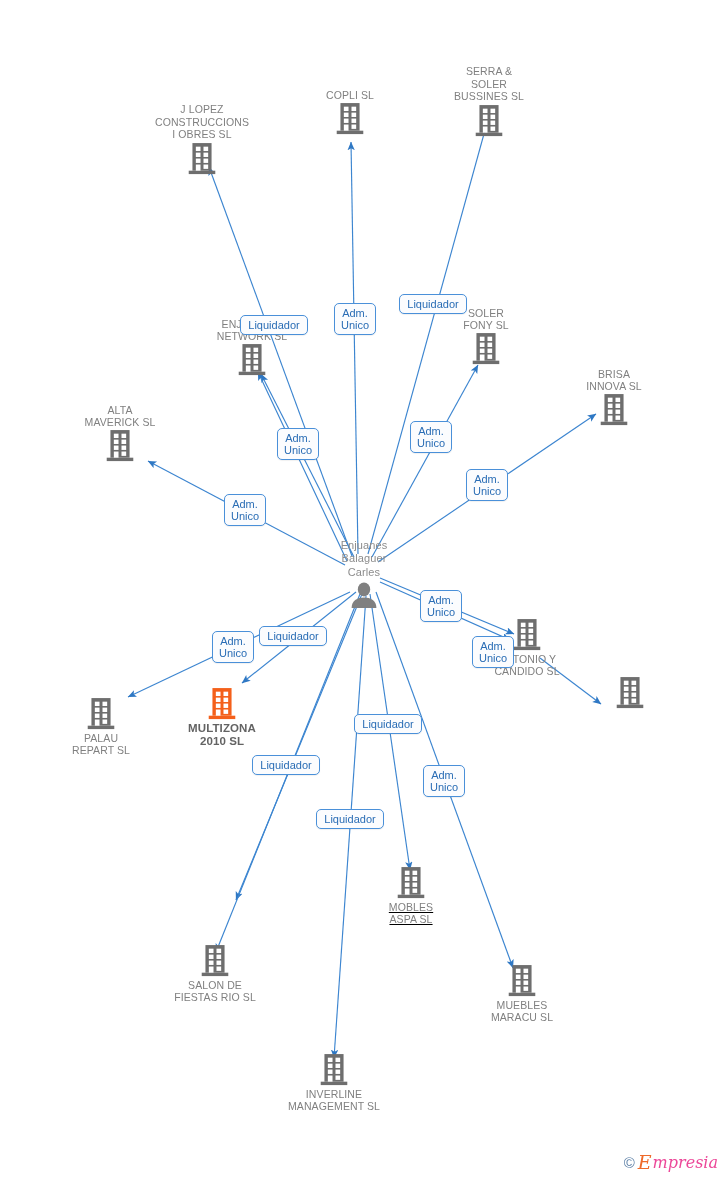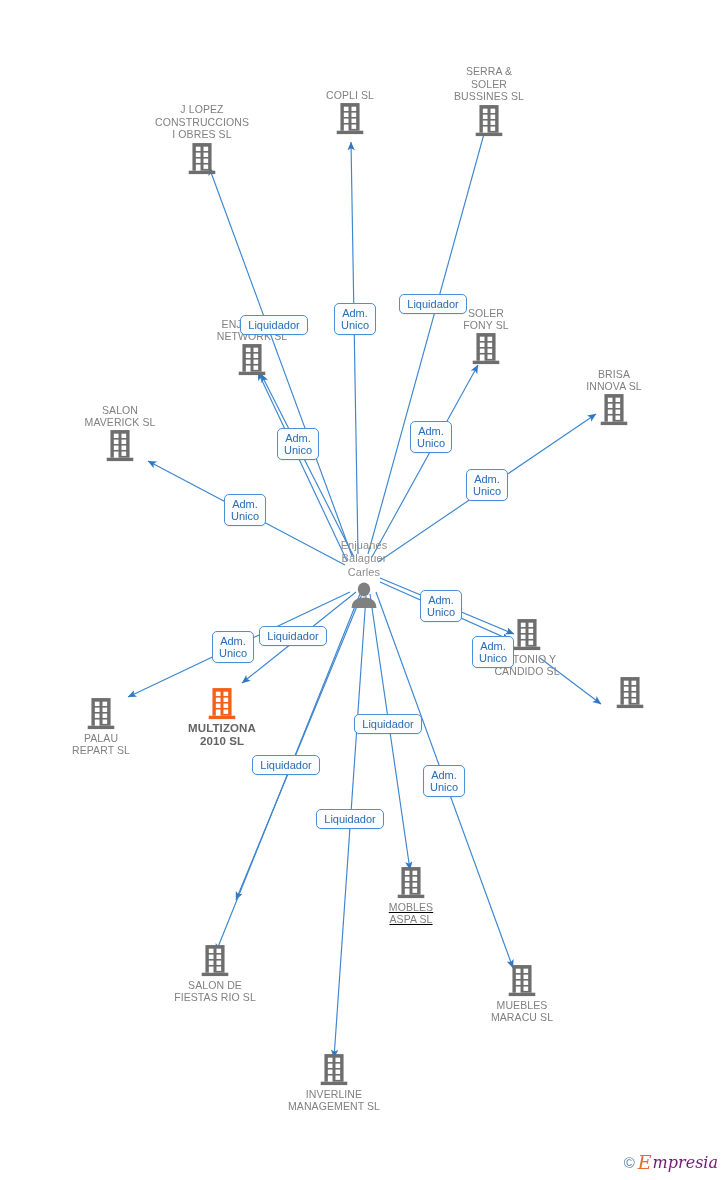--- a/index.html
+++ b/index.html
@@ -83,21 +83,21 @@
     line-height: 15px;
   }
   #watermark .wm-e {
     color: #ef6a2a;
     font-size: 19px;
     font-family: "DejaVu Serif", serif;
     font-style: italic;
     line-height: 19px;
   }
   #watermark .wm-rest {
-    color: #701a75;
+    color: #ec4899;
     font-size: 16px;
     font-family: "DejaVu Serif", serif;
     font-style: italic;
     line-height: 16px;
     margin-left: -2px;
   }
 </style>
 </head>
 <body>
 
@@ -223,21 +223,21 @@
             <rect x="15.4" y="4.4" width="4.4" height="4.1" fill="#ffffff"></rect>
             <rect x="8.2" y="10" width="4.4" height="4.1" fill="#ffffff"></rect>
             <rect x="15.4" y="10" width="4.4" height="4.1" fill="#ffffff"></rect>
             <rect x="8.2" y="15.6" width="4.4" height="4.1" fill="#ffffff"></rect>
             <rect x="15.4" y="15.6" width="4.4" height="4.1" fill="#ffffff"></rect>
             <rect x="8.2" y="21.2" width="4.4" height="5.8" fill="#ffffff"></rect>
             <rect x="15.4" y="21.2" width="4.4" height="4.1" fill="#ffffff"></rect>
           </svg></span>
       </div>
       <div class="node label-above" style="left: 120px; top: 403.6px;">
-        <span class="label">SALON
+        <span class="label">ALTA
 MAVERICK SL</span>
         <span class="icon-wrap"><svg width="30" height="34" viewBox="0 0 28 32">
             <path d="M5,1 L23,1 L23,27 L5,27 Z" fill="#6e6e6e"></path>
             <rect x="1.5" y="27" width="25" height="3.2" fill="#6e6e6e"></rect>
             <rect x="8.2" y="4.4" width="4.4" height="4.1" fill="#ffffff"></rect>
             <rect x="15.4" y="4.4" width="4.4" height="4.1" fill="#ffffff"></rect>
             <rect x="8.2" y="10" width="4.4" height="4.1" fill="#ffffff"></rect>
             <rect x="15.4" y="10" width="4.4" height="4.1" fill="#ffffff"></rect>
             <rect x="8.2" y="15.6" width="4.4" height="4.1" fill="#ffffff"></rect>
             <rect x="15.4" y="15.6" width="4.4" height="4.1" fill="#ffffff"></rect>

